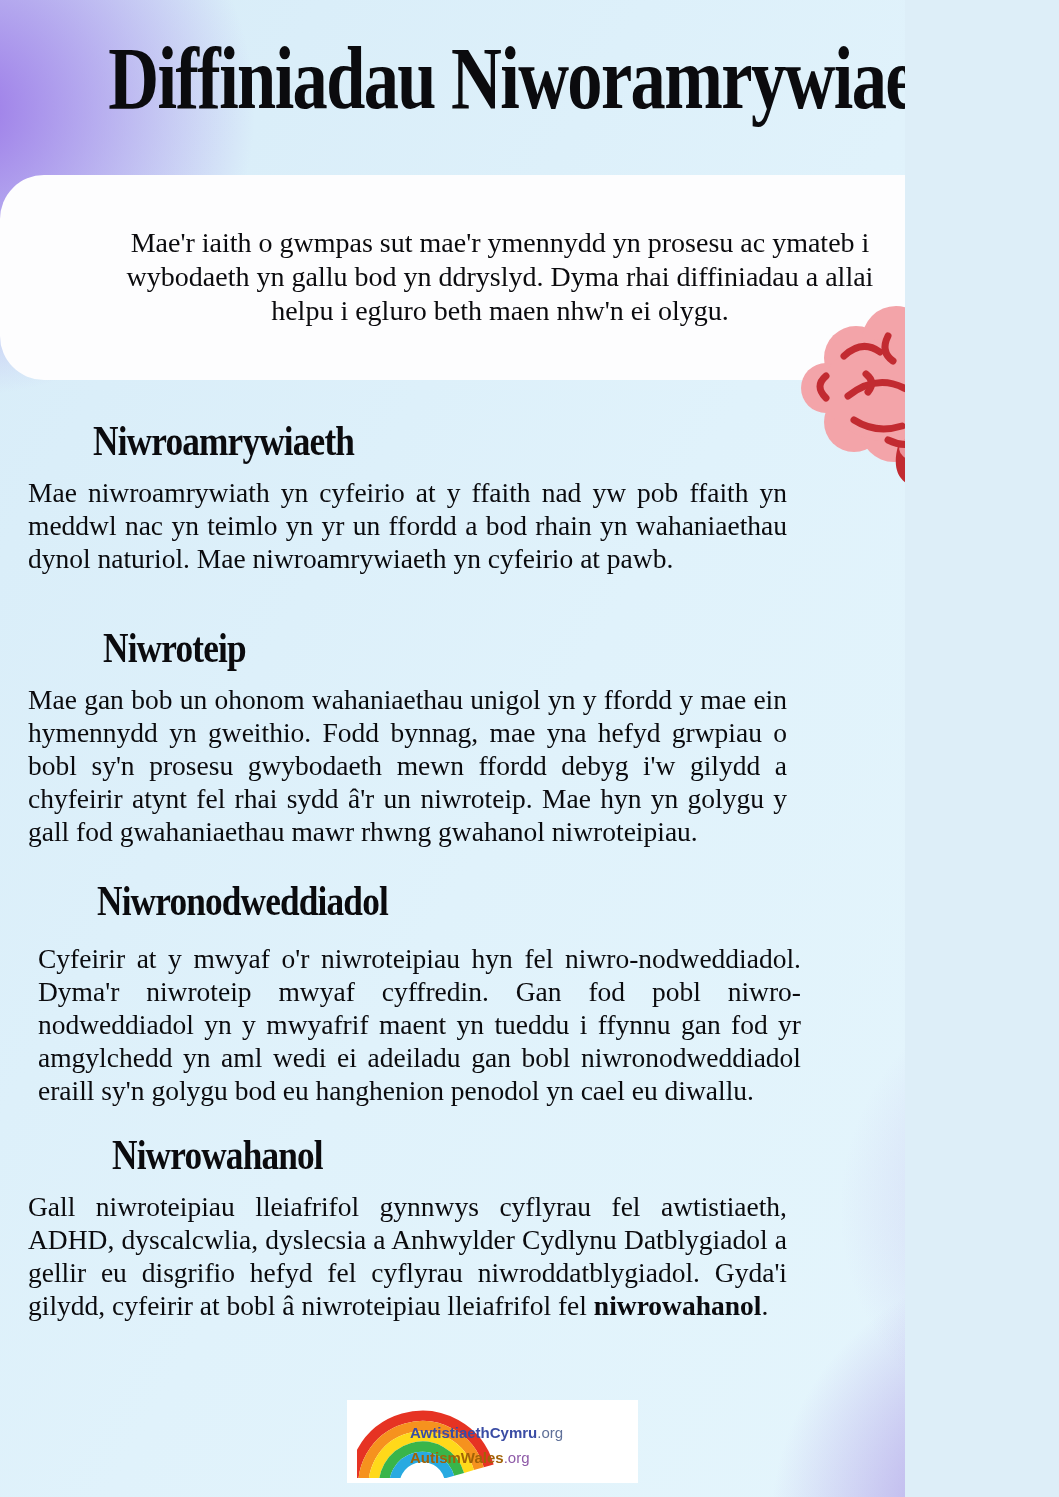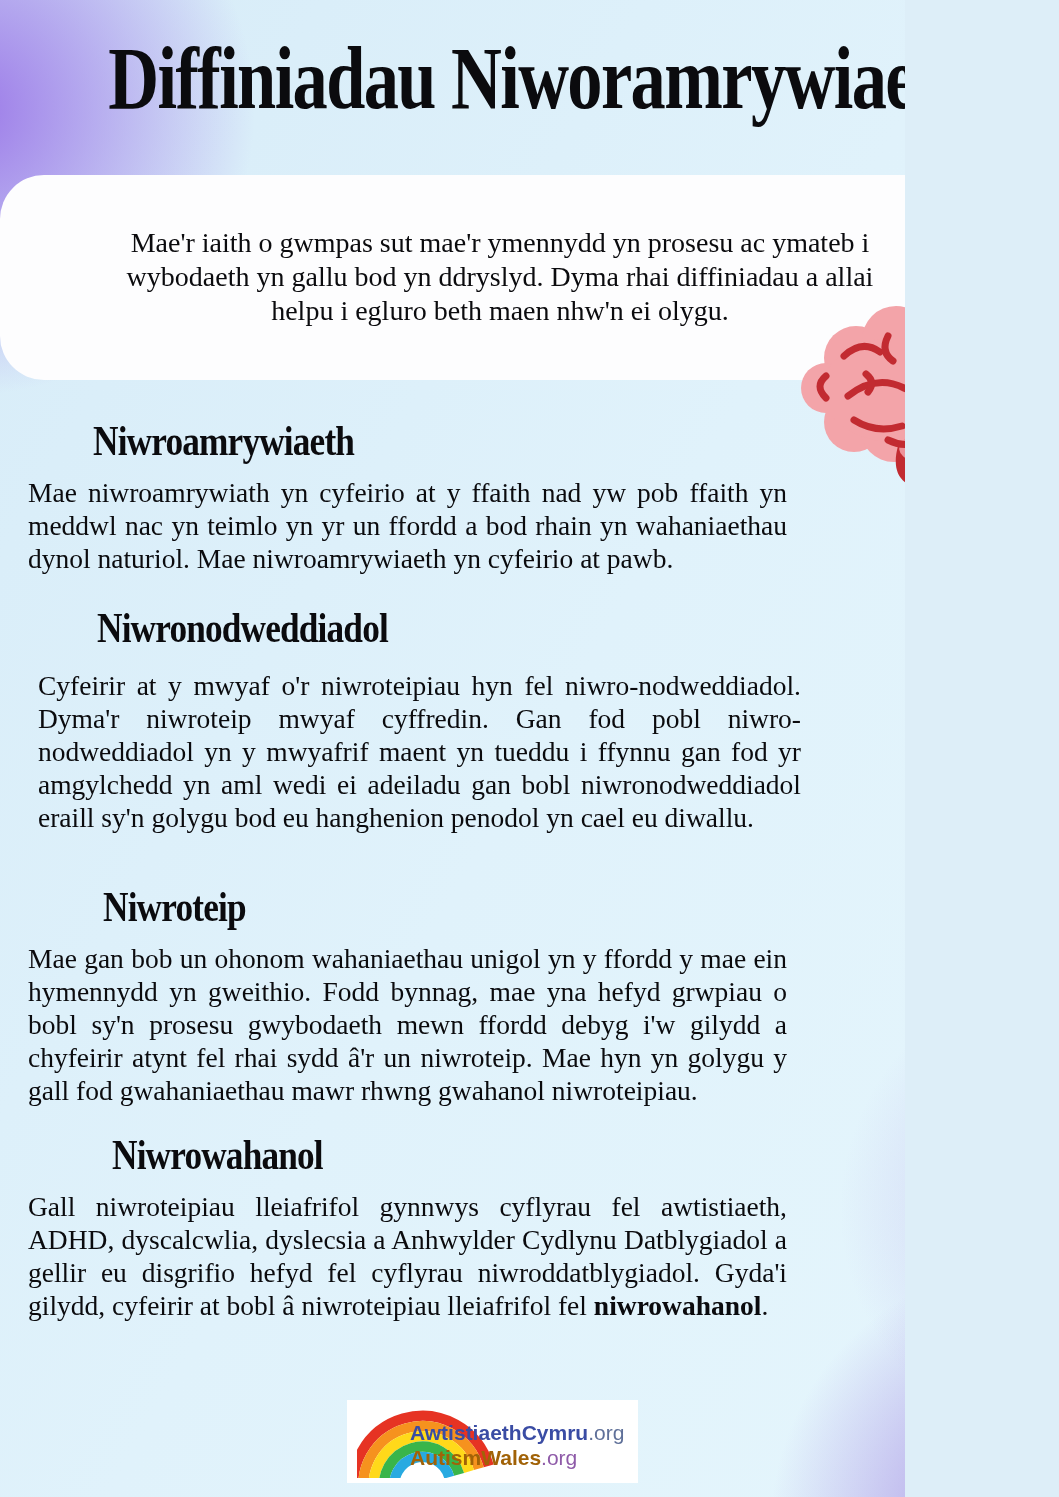--- a/index.html
+++ b/index.html
@@ -67,21 +67,21 @@
   .logo{
     position:absolute;z-index:3;
     left:347px;top:1400px;
     width:291px;height:83px;
     background:#ffffff;
   }
   .logo .rainbow{position:absolute;left:10px;top:4px;}
   .logo-text{
     position:absolute;left:63px;top:20px;
     font-family:"Liberation Sans", sans-serif;
-    font-size:21px;line-height:25px;
+    font-size:15px;line-height:25px;
     white-space:nowrap;
   }
   .l1m{color:#3a4ca4;font-weight:700;}
   .l1s{color:#5f7099;}
   .l2m{color:#a16207;font-weight:700;}
   .l2s{color:#8e5aa8;}
 </style>
 </head>
 <body>
 
@@ -122,28 +122,28 @@
         <path d="M74,74 q10,8 2,18"></path>
       </g>
     </svg>
   </div>
 
   <section class="def s1">
     <h2><span class="condense-left">Niwroamrywiaeth</span></h2>
     <p><span>Mae niwroamrywiath yn cyfeirio at y ffaith nad yw pob ffaith yn meddwl nac yn teimlo yn yr un ffordd a bod rhain yn wahaniaethau dynol naturiol. Mae niwroamrywiaeth yn cyfeirio at pawb.</span></p>
   </section>
 
+  <section class="def s2">
+    <h2><span class="condense-left">Niwroteip</span></h2>
+    <p><span>Mae gan bob un ohonom wahaniaethau unigol yn y ffordd y mae ein hymennydd yn gweithio. Fodd bynnag, mae yna hefyd grwpiau o bobl sy'n prosesu gwybodaeth mewn ffordd debyg i'w gilydd a chyfeirir atynt fel rhai sydd â'r un niwroteip. Mae hyn yn golygu y gall fod gwahaniaethau mawr rhwng gwahanol niwroteipiau.</span></p>
+  </section>
+
   <section class="def s3">
     <h2><span class="condense-left">Niwronodweddiadol</span></h2>
     <p><span>Cyfeirir at y mwyaf o'r niwroteipiau hyn fel niwro-nodweddiadol. Dyma'r niwroteip mwyaf cyffredin. Gan fod pobl niwro-nodweddiadol yn y mwyafrif maent yn tueddu i ffynnu gan fod yr amgylchedd yn aml wedi ei adeiladu gan bobl niwronodweddiadol eraill sy'n golygu bod eu hanghenion penodol yn cael eu diwallu.</span></p>
-  </section>
-
-  <section class="def s2">
-    <h2><span class="condense-left">Niwroteip</span></h2>
-    <p><span>Mae gan bob un ohonom wahaniaethau unigol yn y ffordd y mae ein hymennydd yn gweithio. Fodd bynnag, mae yna hefyd grwpiau o bobl sy'n prosesu gwybodaeth mewn ffordd debyg i'w gilydd a chyfeirir atynt fel rhai sydd â'r un niwroteip. Mae hyn yn golygu y gall fod gwahaniaethau mawr rhwng gwahanol niwroteipiau.</span></p>
   </section>
 
   <section class="def s4">
     <h2><span class="condense-left">Niwrowahanol</span></h2>
     <p><span>Gall niwroteipiau lleiafrifol gynnwys cyflyrau fel awtistiaeth, ADHD, dyscalcwlia, dyslecsia a Anhwylder Cydlynu Datblygiadol a gellir eu disgrifio hefyd fel cyflyrau niwroddatblygiadol. Gyda'i gilydd, cyfeirir at bobl â niwroteipiau lleiafrifol fel </span><b>niwrowahanol</b><span>.</span></p>
   </section>
 
   <div class="logo">
     <svg class="rainbow" viewBox="0 0 150 78" width="140" height="74">
       <g transform="rotate(-16 70 86)" fill="none">

